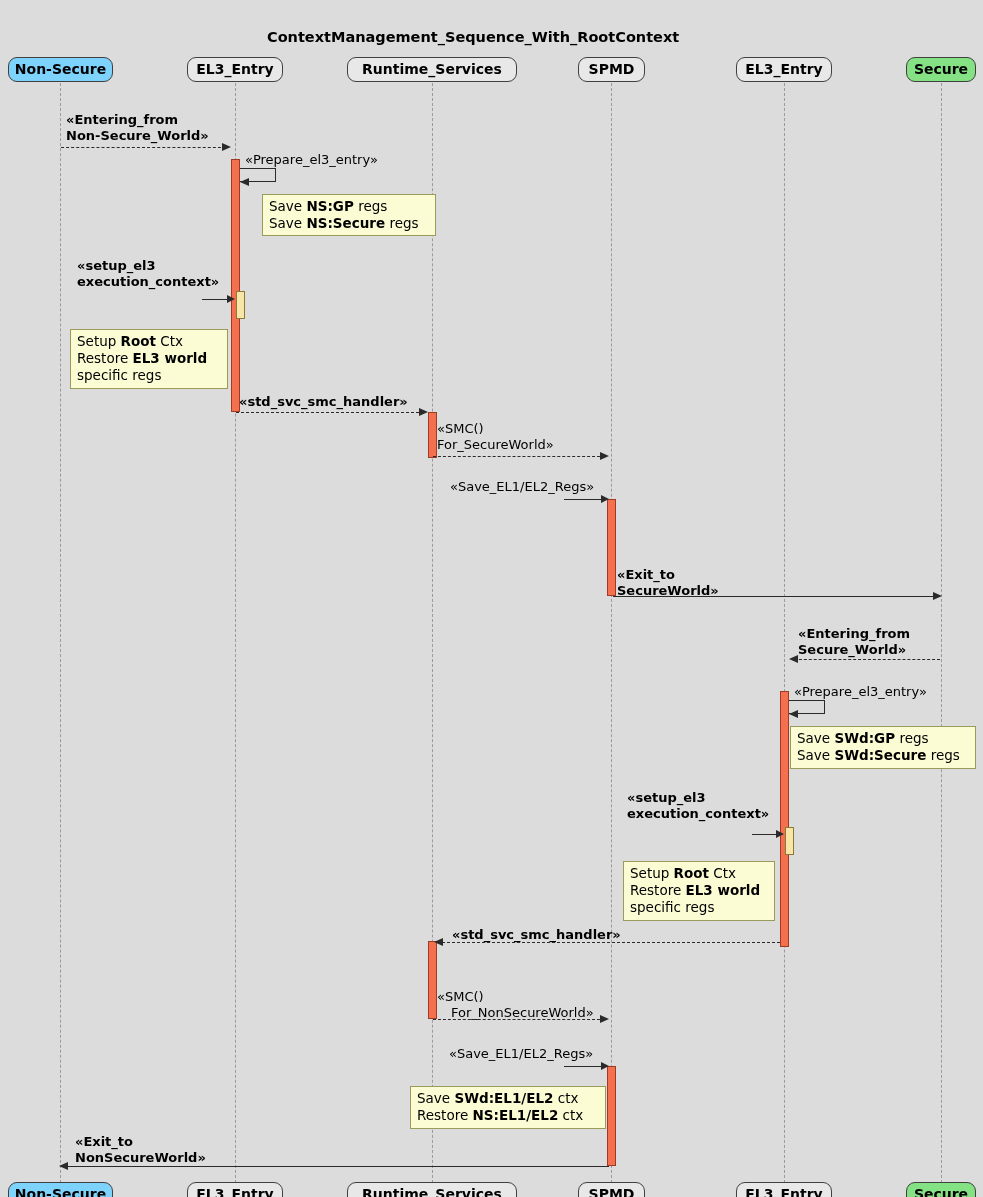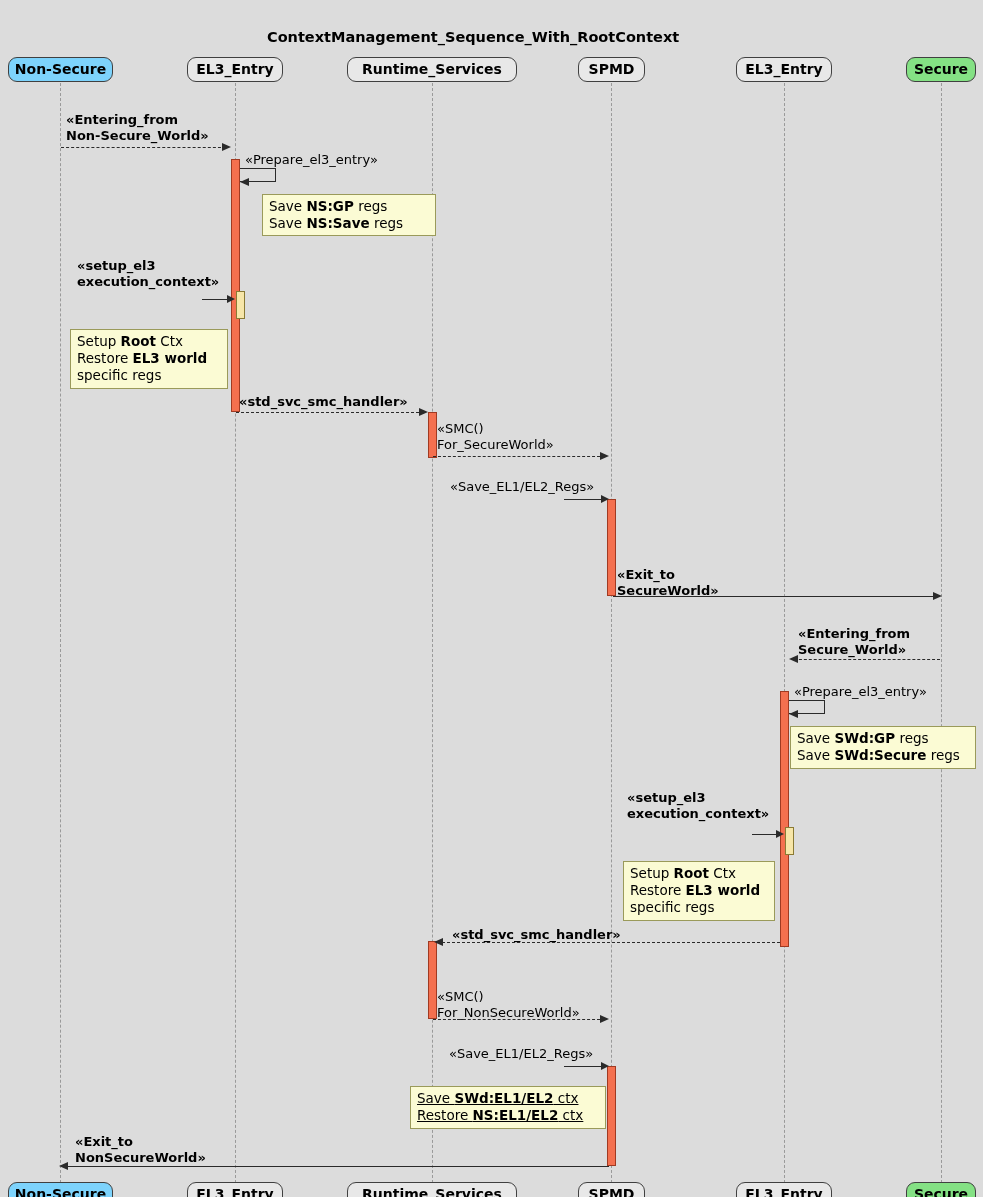--- a/index.html
+++ b/index.html
@@ -134,21 +134,21 @@
   <div class="msg-label bold" style="left:66px;top:112px;text-align:center;">Non-Secure_World»</div>
   <div class="arrow-line dashed" style="left:61px;top:131px;width:165px;"></div>
   <div class="arrow-head right" style="left:222px;top:127px;"></div>
 
   <div class="msg-label" style="left:245px;top:136px;">«Prepare_el3_entry»</div>
   <div class="self-loop" style="left:240px;top:152px;width:36px;height:14px;"></div>
   <div class="arrow-head left" style="left:240px;top:162px;"></div>
 
   <div class="note" style="left:241px;top:178px;width:174px;height:42px;margin-left:21px;">
     <div><span>Save </span><b>NS:GP</b><span> regs</span></div>
-    <div><span>Save </span><b>NS:Save</b><span> regs</span></div>
+    <div><span>Save </span><b>NS:Secure</b><span> regs</span></div>
   </div>
 
   <div class="msg-label bold" style="left:77px;top:242px;">«setup_el3</div>
   <div class="msg-label bold" style="left:77px;top:258px;">execution_context»</div>
   <div class="arrow-line" style="left:202px;top:283px;width:28px;"></div>
   <div class="arrow-head thin-right" style="left:227px;top:279px;"></div>
 
   <div class="note" style="left:70px;top:313px;width:158px;height:60px;">
     <div><span>Setup </span><b>Root</b><span> Ctx</span></div>
     <div><span>Restore </span><b>EL3 world</b></div>
@@ -197,29 +197,29 @@
     <div><span>Setup </span><b>Root</b><span> Ctx</span></div>
     <div><span>Restore </span><b>EL3 world</b></div>
     <div><span>specific regs</span></div>
   </div>
 
   <div class="msg-label bold" style="left:452px;top:911px;">«std_svc_smc_handler»</div>
   <div class="arrow-line dashed" style="left:437px;top:926px;width:343px;"></div>
   <div class="arrow-head left" style="left:434px;top:922px;"></div>
 
   <div class="msg-label" style="left:437px;top:973px;">«SMC()</div>
-  <div class="msg-label" style="left:437px;top:989px;">For_NonSecureWorld»</div>
+  <div class="msg-label" style="left:437px;top:989px;padding-left:14px;">For_NonSecureWorld»</div>
   <div class="arrow-line dashed" style="left:433px;top:1003px;width:172px;"></div>
   <div class="arrow-head right" style="left:600px;top:999px;"></div>
 
   <div class="msg-label" style="left:449px;top:1030px;">«Save_EL1/EL2_Regs»</div>
   <div class="arrow-line" style="left:564px;top:1050px;width:40px;"></div>
   <div class="arrow-head thin-right" style="left:601px;top:1046px;"></div>
 
-  <div class="note" style="left:410px;top:1070px;width:196px;height:43px;text-decoration:underline;">
+  <div class="note" style="left:410px;top:1070px;width:196px;height:43px;">
     <div><span>Save </span><b>SWd:EL1/EL2</b><span> ctx</span></div>
     <div><span>Restore </span><b>NS:EL1/EL2</b><span> ctx</span></div>
   </div>
 
   <div class="msg-label bold" style="left:75px;top:1118px;">«Exit_to</div>
   <div class="msg-label bold" style="left:75px;top:1134px;">NonSecureWorld»</div>
   <div class="arrow-line" style="left:64px;top:1150px;width:545px;"></div>
   <div class="arrow-head left" style="left:59px;top:1146px;"></div>
 
 </div>

